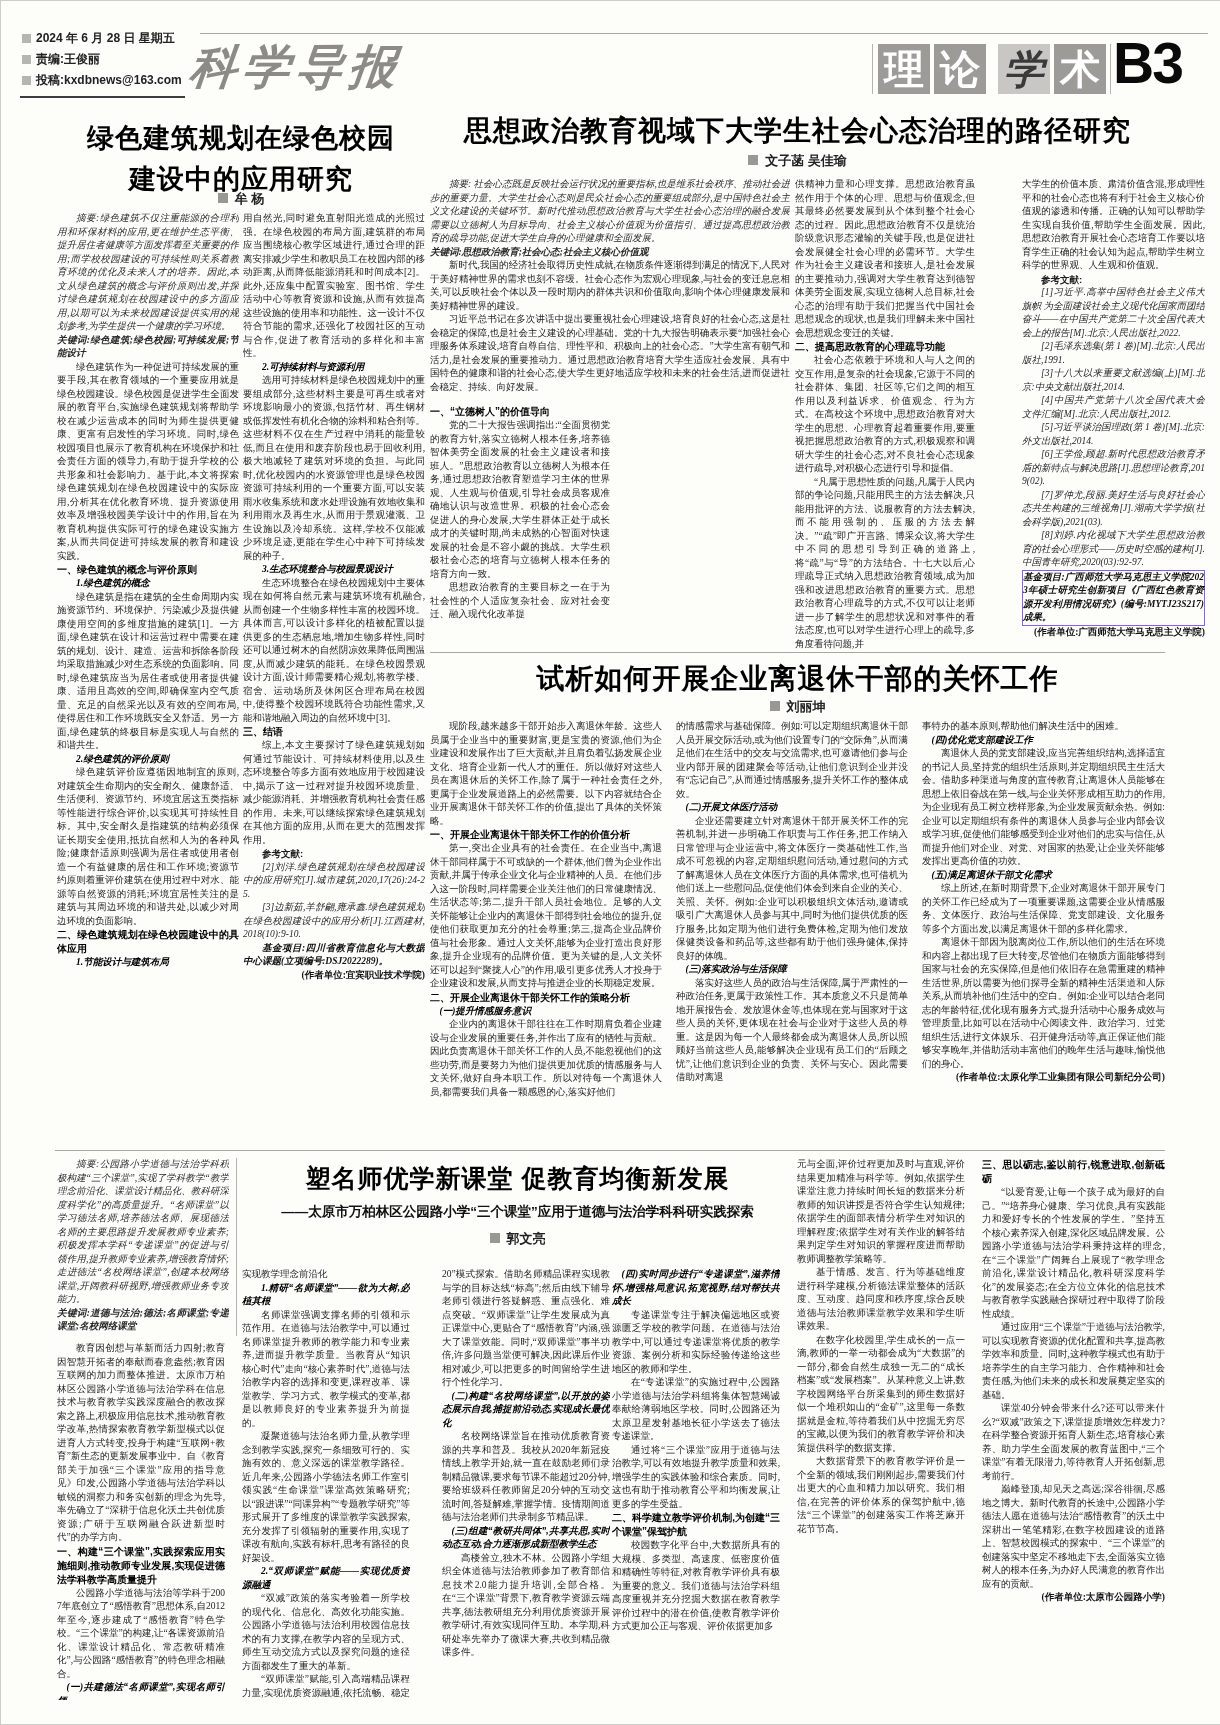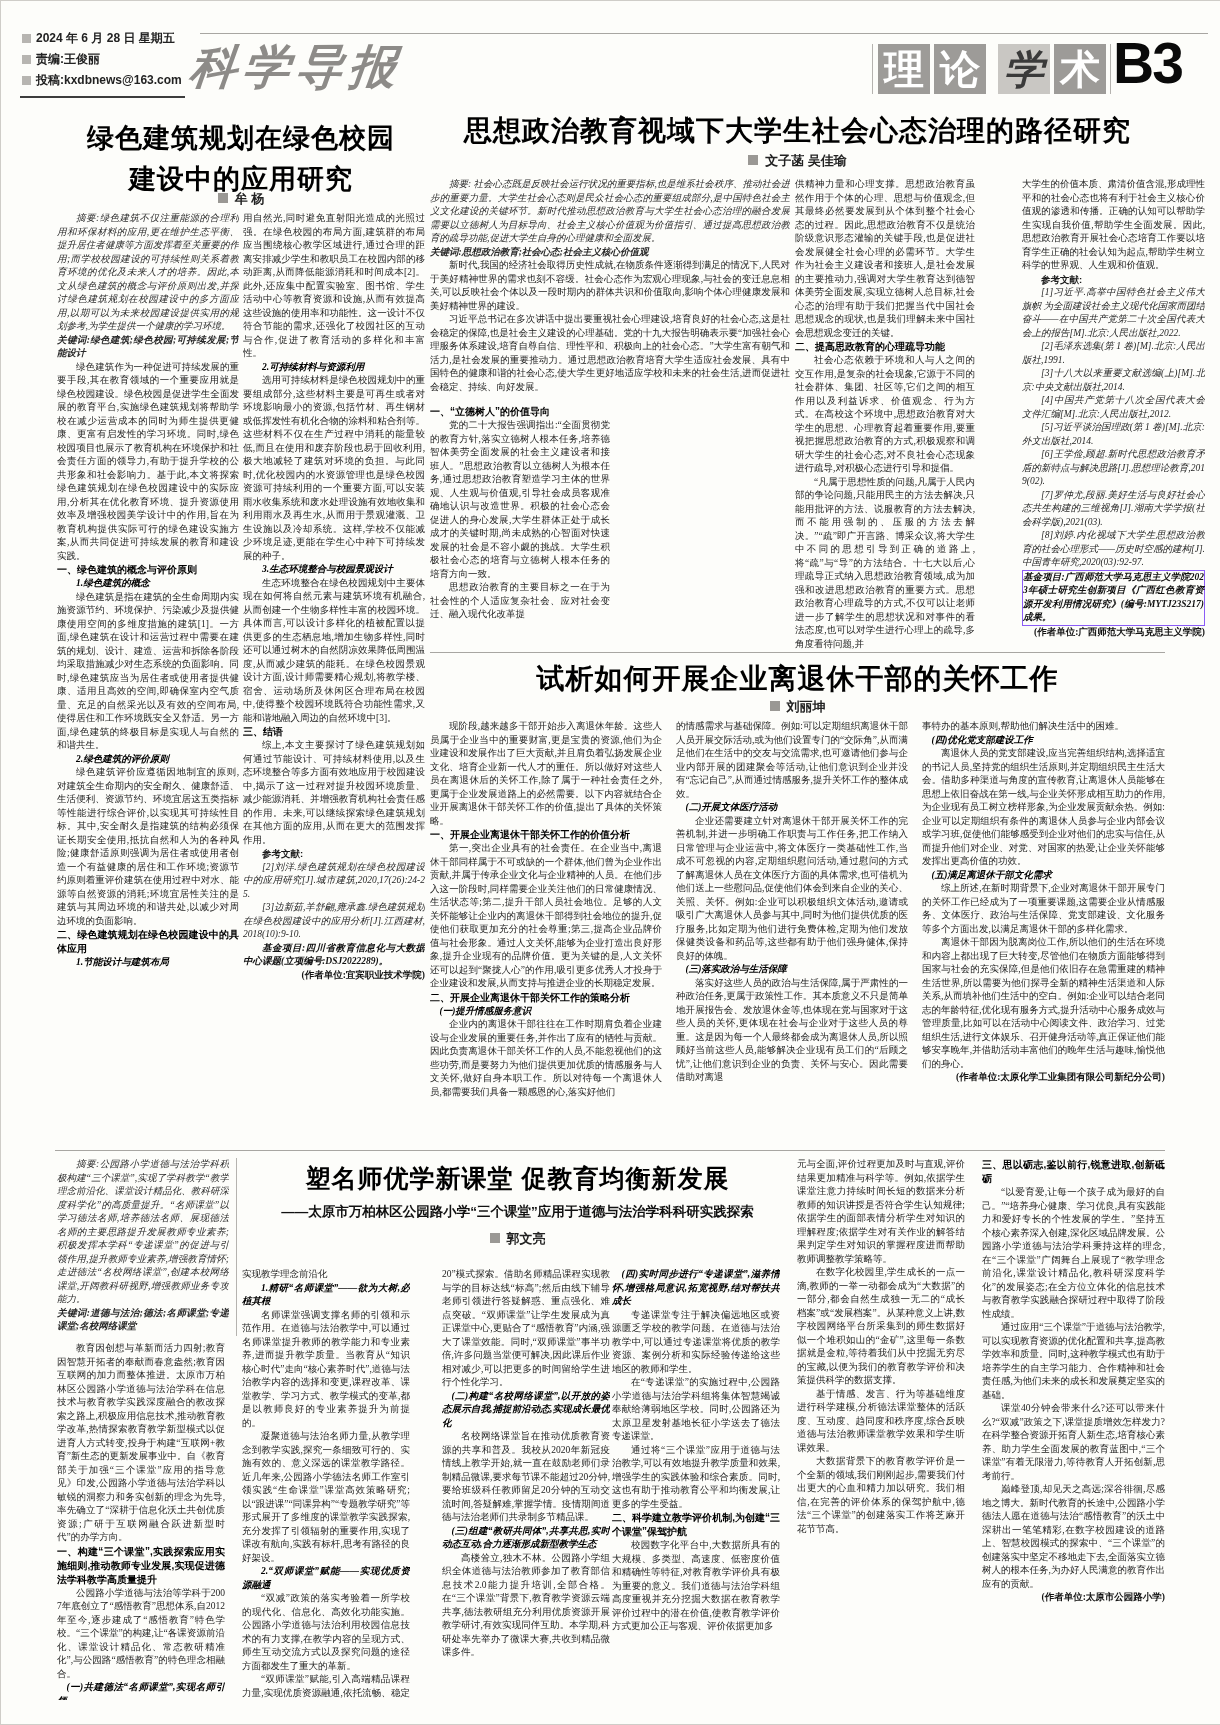--- a/index.html
+++ b/index.html
@@ -208,22 +208,22 @@
   <div class="col" style="left:612px;top:1268px;width:168px;height:432px;">
       <p class="t-hk">(四)实时同步进行“专递课堂”,滋养情怀,增强格局意识,拓宽视野,结对帮扶共成长</p>
       <p class="t-p">专递课堂专注于解决偏远地区或资源匮乏学校的教学问题。在道德与法治教学中,可以通过专递课堂将优质的教学资源、案例分析和实际经验传递给这些地区的教师和学生。</p>
       <p class="t-p">在“专递课堂”的实施过程中,公园路小学道德与法治学科组将集体智慧竭诚奉献给薄弱地区学校。同时,公园路还为太原卫星发射基地长征小学送去了德法专递课堂。</p>
       <p class="t-p">通过将“三个课堂”应用于道德与法治教学,可以有效地提升教学质量和效果,增强学生的实践体验和综合素质。同时,这也有助于推动教育公平和均衡发展,让更多的学生受益。</p>
       <p class="t-h1">二、科学建立教学评价机制,为创建“三个课堂”保驾护航</p>
       <p class="t-p">校园数字化平台中,大数据所具有的大规模、多类型、高速度、低密度价值和精确性等特征,对教育教学评价具有极为重要的意义。我们道德与法治学科组高度重视并充分挖掘大数据在教育教学评价过程中的潜在价值,使教育教学评价方式更加公正与客观、评价依据更加多</p>
     </div>
   <div class="col" style="left:797px;top:1158px;width:168px;height:542px;">
       <p class="t-lead">元与全面,评价过程更加及时与直观,评价结果更加精准与科学等。例如,依据学生课堂注意力持续时间长短的数据来分析教师的知识讲授是否符合学生认知规律;依据学生的面部表情分析学生对知识的理解程度;依据学生对有关作业的解答结果判定学生对知识的掌握程度进而帮助教师调整教学策略等。</p>
+      <p class="t-p">基于情感、发言、行为等基础维度进行科学建模,分析德法课堂整体的活跃度、互动度、趋同度和秩序度,综合反映道德与法治教师课堂教学效果和学生听课效果。</p>
       <p class="t-p">在数字化校园里,学生成长的一点一滴,教师的一举一动都会成为“大数据”的一部分,都会自然生成独一无二的“成长档案”或“发展档案”。从某种意义上讲,数字校园网络平台所采集到的师生数据好似一个堆积如山的“金矿”,这里每一条数据就是金粒,等待着我们从中挖掘无穷尽的宝藏,以便为我们的教育教学评价和决策提供科学的数据支撑。</p>
-      <p class="t-p">基于情感、发言、行为等基础维度进行科学建模,分析德法课堂整体的活跃度、互动度、趋同度和秩序度,综合反映道德与法治教师课堂教学效果和学生听课效果。</p>
       <p class="t-p">大数据背景下的教育教学评价是一个全新的领域,我们刚刚起步,需要我们付出更大的心血和精力加以研究。我们相信,在完善的评价体系的保驾护航中,德法“三个课堂”的创建落实工作将芝麻开花节节高。</p>
     </div>
   <div class="col" style="left:982px;top:1158px;width:183px;height:542px;">
       <p class="t-h1">三、思以砺志,鉴以前行,锐意进取,创新砥砺</p>
       <p class="t-p">“以爱育爱,让每一个孩子成为最好的自己。”“培养身心健康、学习优良,具有实践能力和爱好专长的个性发展的学生。”坚持五个核心素养深入创建,深化区域品牌发展。公园路小学道德与法治学科秉持这样的理念,在“三个课堂”广阔舞台上展现了“教学理念前沿化,课堂设计精品化,教科研深度科学化”的发展姿态;在全方位立体化的信息技术与教育教学实践融合探研过程中取得了阶段性成绩。</p>
       <p class="t-p">通过应用“三个课堂”于道德与法治教学,可以实现教育资源的优化配置和共享,提高教学效率和质量。同时,这种教学模式也有助于培养学生的自主学习能力、合作精神和社会责任感,为他们未来的成长和发展奠定坚实的基础。</p>
       <p class="t-p">课堂40分钟会带来什么?还可以带来什么?“双减”政策之下,课堂提质增效怎样发力?在科学整合资源开拓育人新生态,培育核心素养、助力学生全面发展的教育蓝图中,“三个课堂”有着无限潜力,等待教育人开拓创新,思考前行。</p>
       <p class="t-p">巅峰登顶,却见天之高远;深谷徘徊,尽感地之博大。新时代教育的长途中,公园路小学德法人愿在道德与法治“感悟教育”的沃土中深耕出一笔笔精彩,在数字校园建设的道路上、智慧校园模式的探索中、“三个课堂”的创建落实中坚定不移地走下去,全面落实立德树人的根本任务,为办好人民满意的教育作出应有的贡献。</p>
       <p class="t-author">(作者单位:太原市公园路小学)</p>
     </div>

